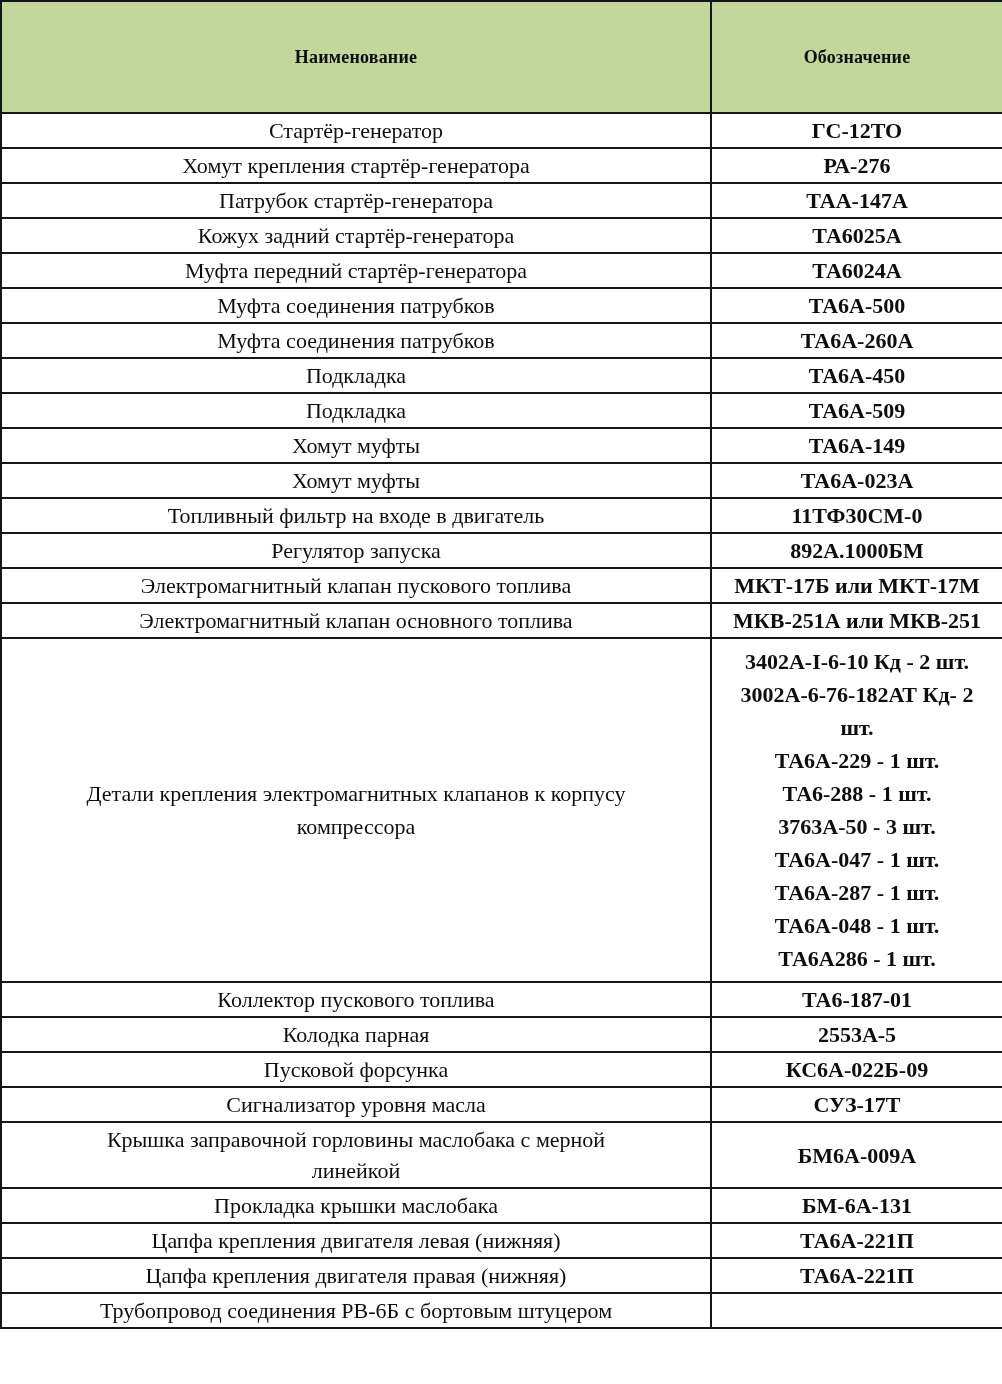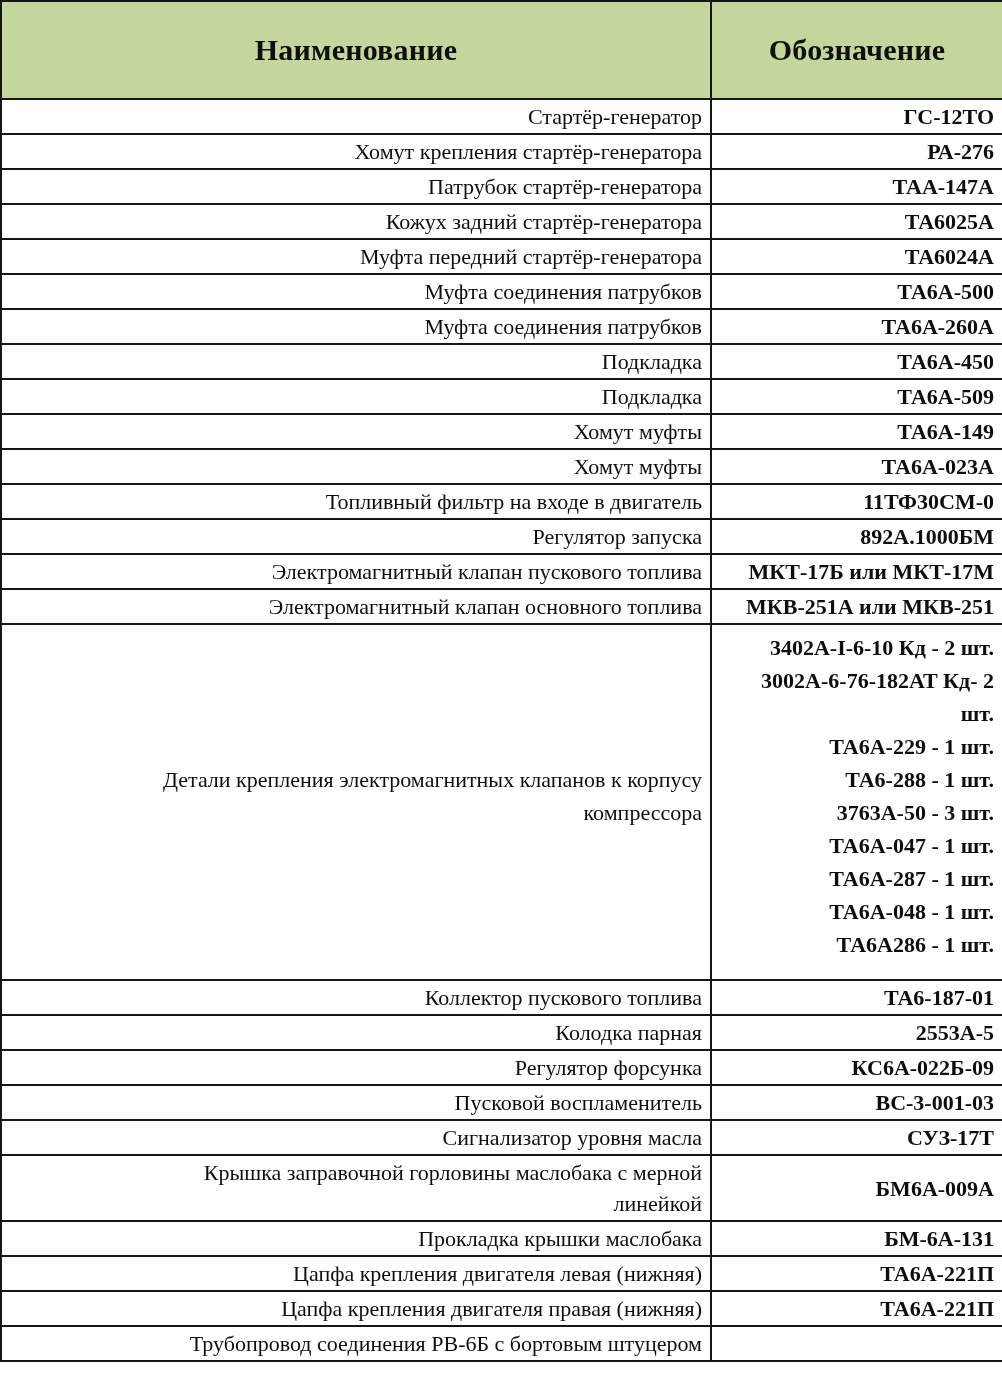--- a/index.html
+++ b/index.html
@@ -19,39 +19,39 @@
   }
   col.col-name { width: 710px; }
   col.col-code { width: 292px; }
   th, td {
     border: 2px solid #161616;
     vertical-align: middle;
     overflow: hidden;
   }
   th {
     background: #c3d69b;
-    font-size: 30px;
+    font-size: 18px;
     font-weight: bold;
     height: 78px;
     text-align: center;
-    padding: 9px 8px;
+    padding: 16px 8px;
     letter-spacing: 0.2px;
   }
   td {
     font-size: 22px;
     line-height: 31px;
     padding: 1px 8px 1px 8px;
     white-space: pre-line;
-    text-align: right;
+    text-align: center;
   }
   tr.row-single td { height: 31px; }
   tr.row-tall td {
     line-height: 33px;
     padding-top: 6px;
-    padding-bottom: 18px;
+    padding-bottom: 6px;
   }
   td.code-cell { white-space: pre-line; font-weight: bold; }
 </style>
 </head>
 <body>
 
 <table class="parts-table">
   <colgroup>
     <col class="col-name">
     <col class="col-code">
@@ -139,26 +139,22 @@
       </tr>
     <tr class="row-single">
         <td class="name-cell">Коллектор пускового топлива</td>
         <td class="code-cell">ТА6-187-01</td>
       </tr>
     <tr class="row-single">
         <td class="name-cell">Колодка парная</td>
         <td class="code-cell">2553А-5</td>
       </tr>
     <tr class="row-single">
-        <td class="name-cell">Регулятор форсунка</td>
+        <td class="name-cell">Пусковой форсунка</td>
         <td class="code-cell">КС6А-022Б-09</td>
-      </tr>
-    <tr class="row-single">
-        <td class="name-cell">Пусковой воспламенитель</td>
-        <td class="code-cell">ВС-3-001-03</td>
       </tr>
     <tr class="row-single">
         <td class="name-cell">Сигнализатор уровня масла</td>
         <td class="code-cell">СУЗ-17Т</td>
       </tr>
     <tr>
         <td class="name-cell">Крышка заправочной горловины маслобака с мерной
 линейкой</td>
         <td class="code-cell">БМ6А-009А</td>
       </tr>

